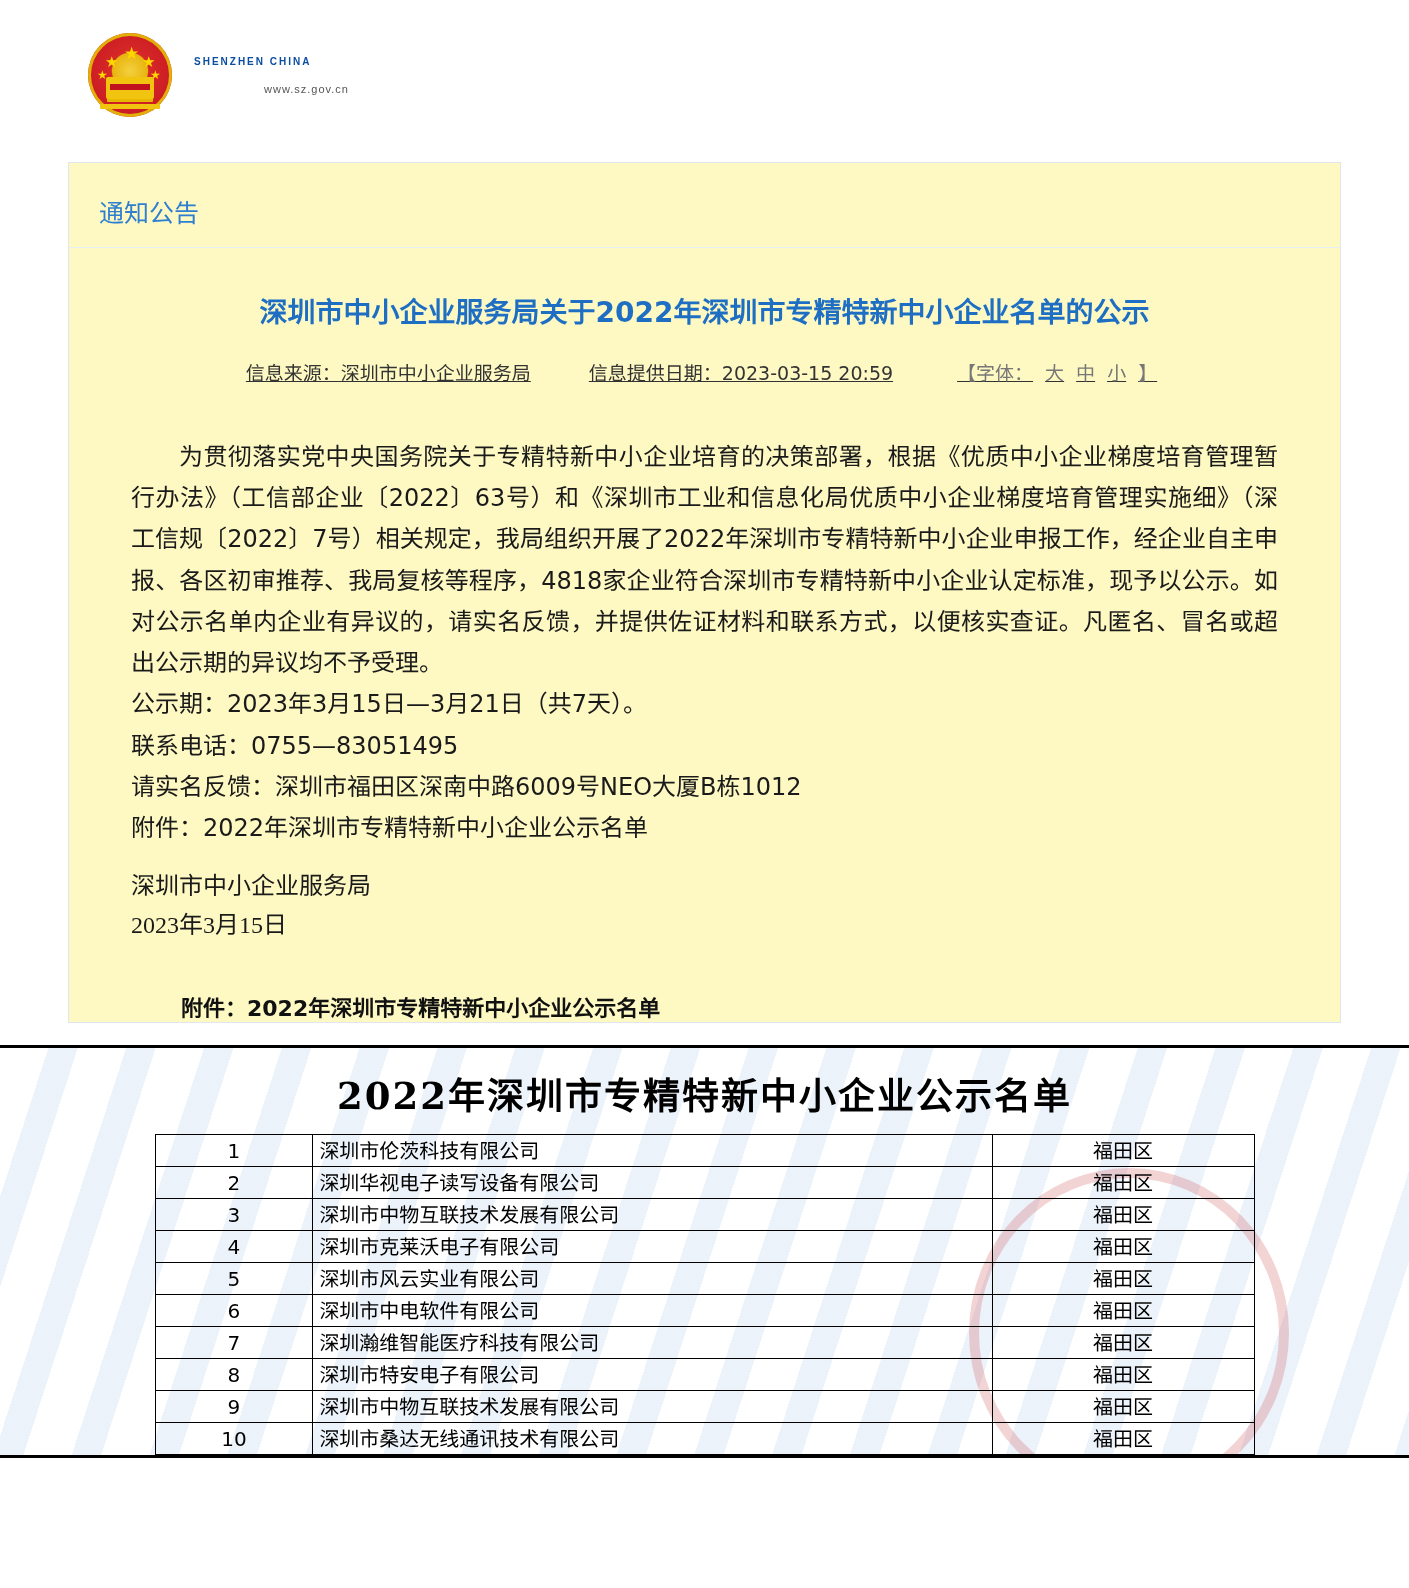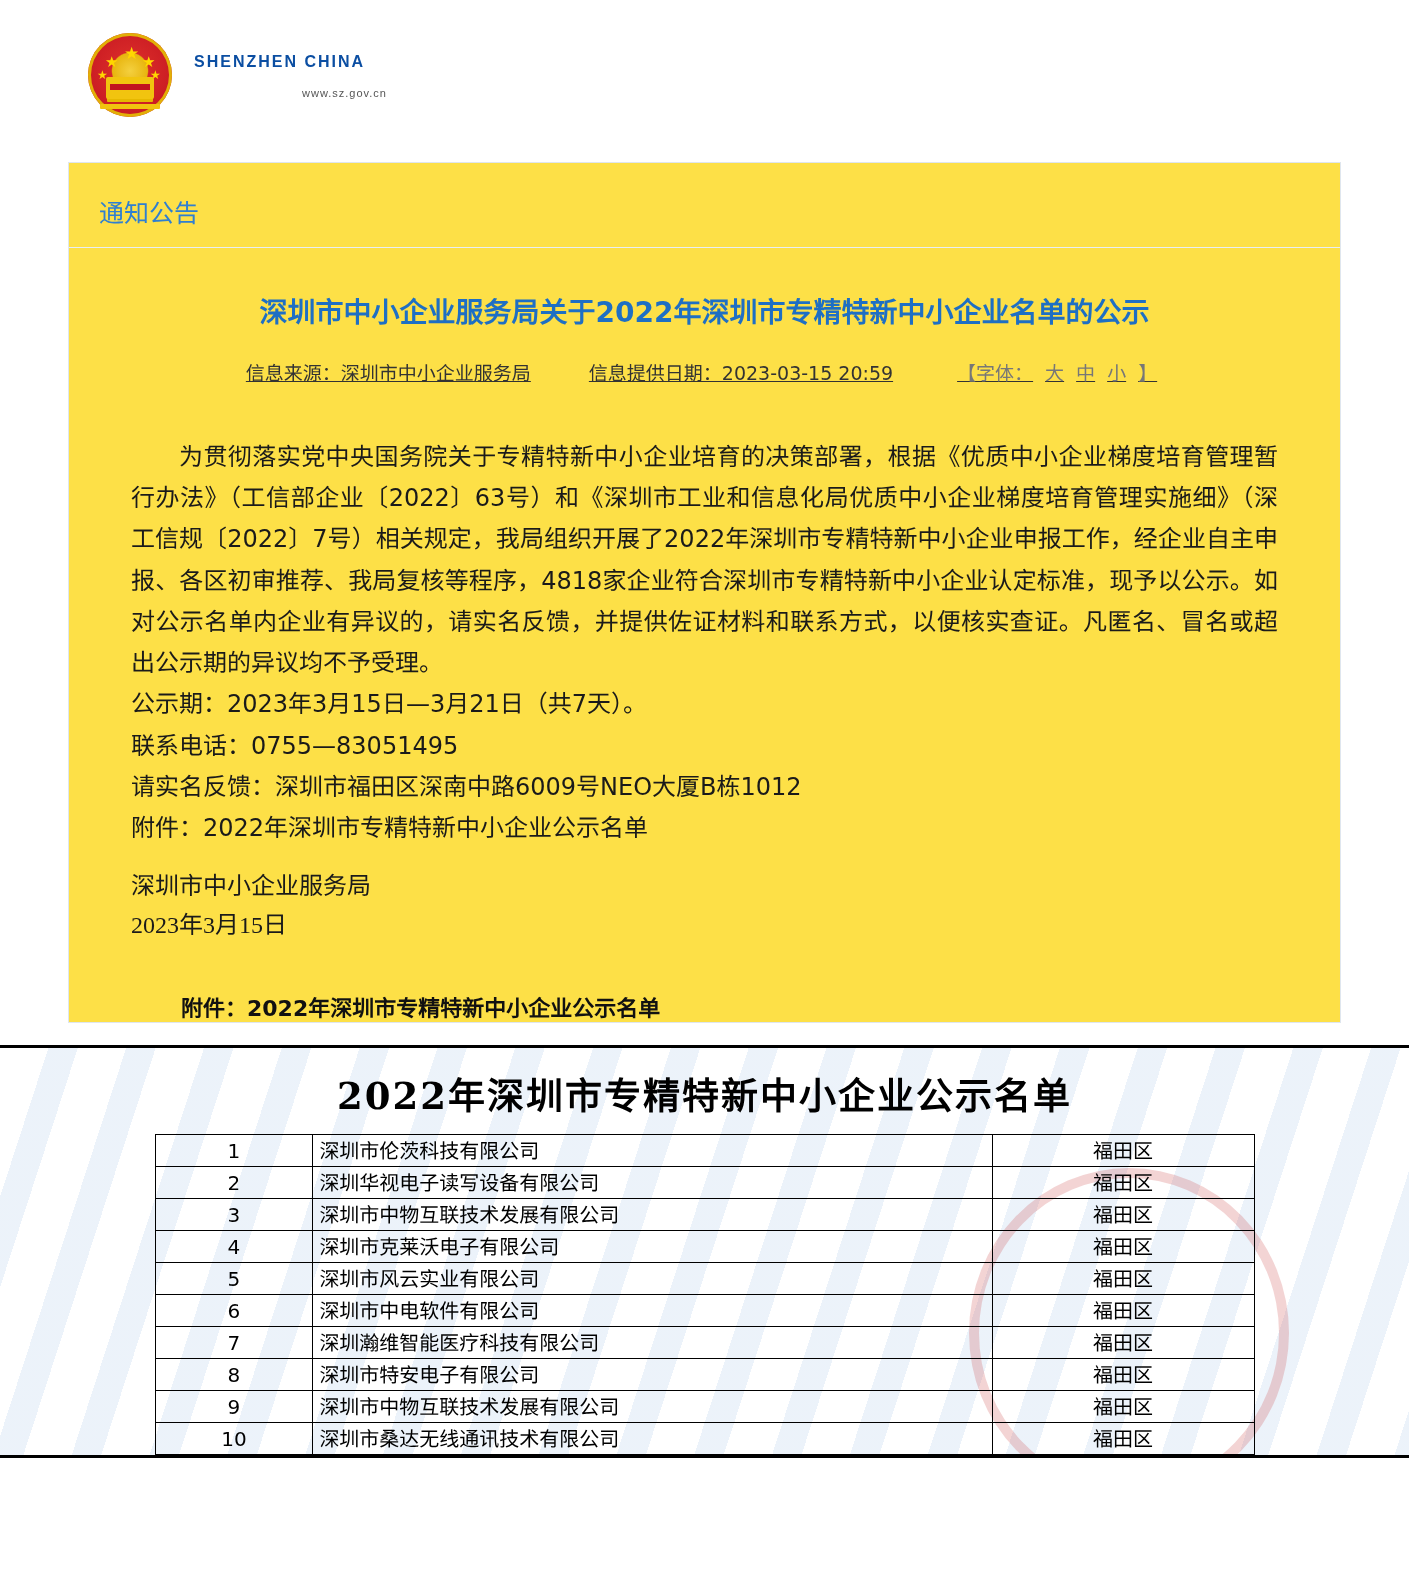--- a/index.html
+++ b/index.html
@@ -71,33 +71,33 @@
     border-radius: 40% / 100%;
     transform: rotate(-10deg);
     display: block;
   }
   .rainbow i:nth-child(1) { top: 2px;  background: #ff3b2f; }
   .rainbow i:nth-child(2) { top: 9px;  background: #ff8c1a; }
   .rainbow i:nth-child(3) { top: 16px; background: #f5d300; }
   .rainbow i:nth-child(4) { top: 23px; background: #46c34c; }
   .rainbow i:nth-child(5) { top: 30px; background: #2196f3; }
   .logo-en {
-    font-size: 16px; color: #0b4ea2; letter-spacing: 2px; margin-top: 1px;
+    font-size: 10px; color: #0b4ea2; letter-spacing: 2px; margin-top: 1px;
     font-family: "Liberation Sans", sans-serif; font-weight: bold;
   }
   .logo-url {
-    font-size: 11px; color: #555; letter-spacing: 1px; margin-top: 16px; margin-left: 108px;
+    font-size: 11px; color: #555; letter-spacing: 1px; margin-top: 16px; margin-left: 70px;
   }
 
   
   .card {
     margin: 12px 68px 0 68px;
     border: 1px solid #dfe6ee;
     border-top: 1px solid #dfe6ee;
-    background: #fde047;
+    background: #fef9c3;
     padding: 0;
   }
   .crumb {
     padding: 30px 0 18px 30px;
     font-size: 25px;
     color: #2f7fd1;
     border-bottom: 1px solid #e8eef5;
     font-family: "DejaVu Sans", sans-serif;
   }
   .doc-title {

